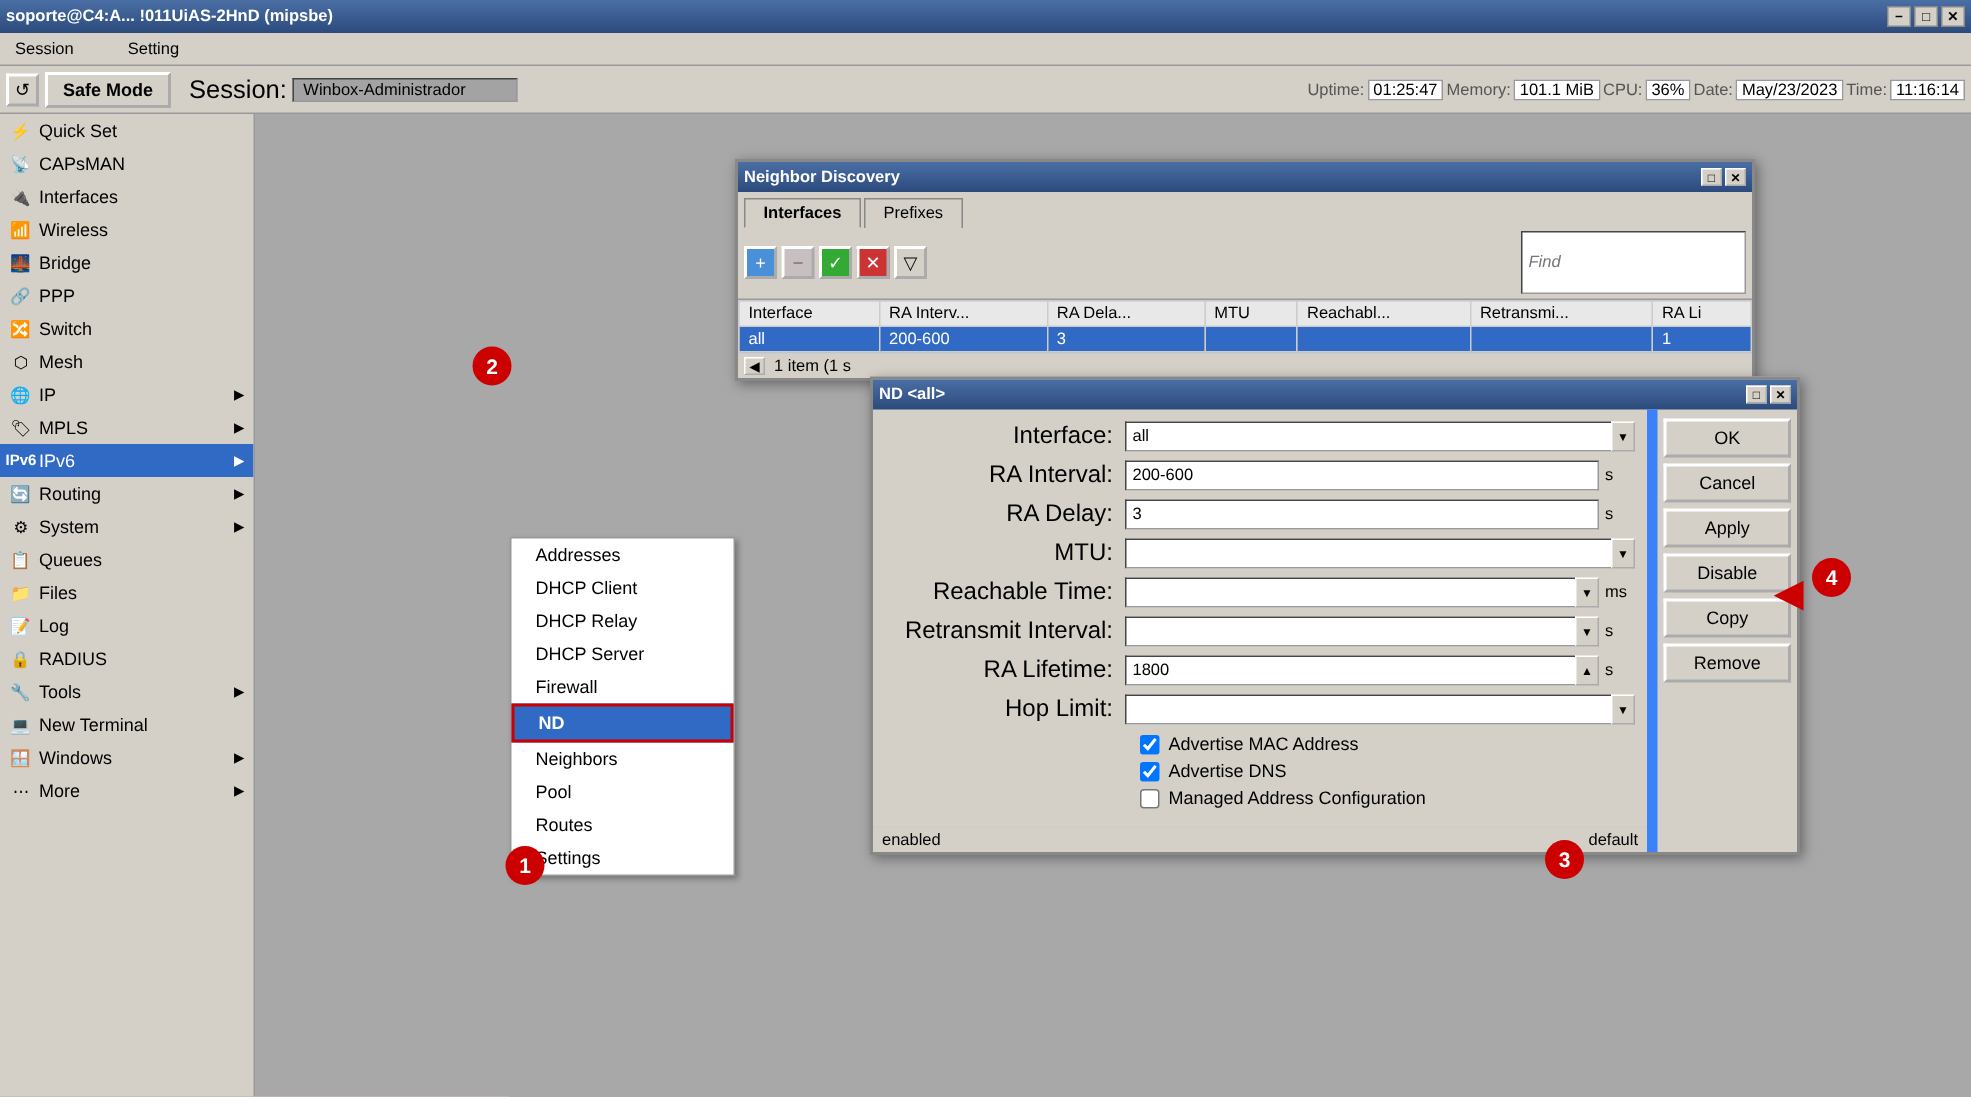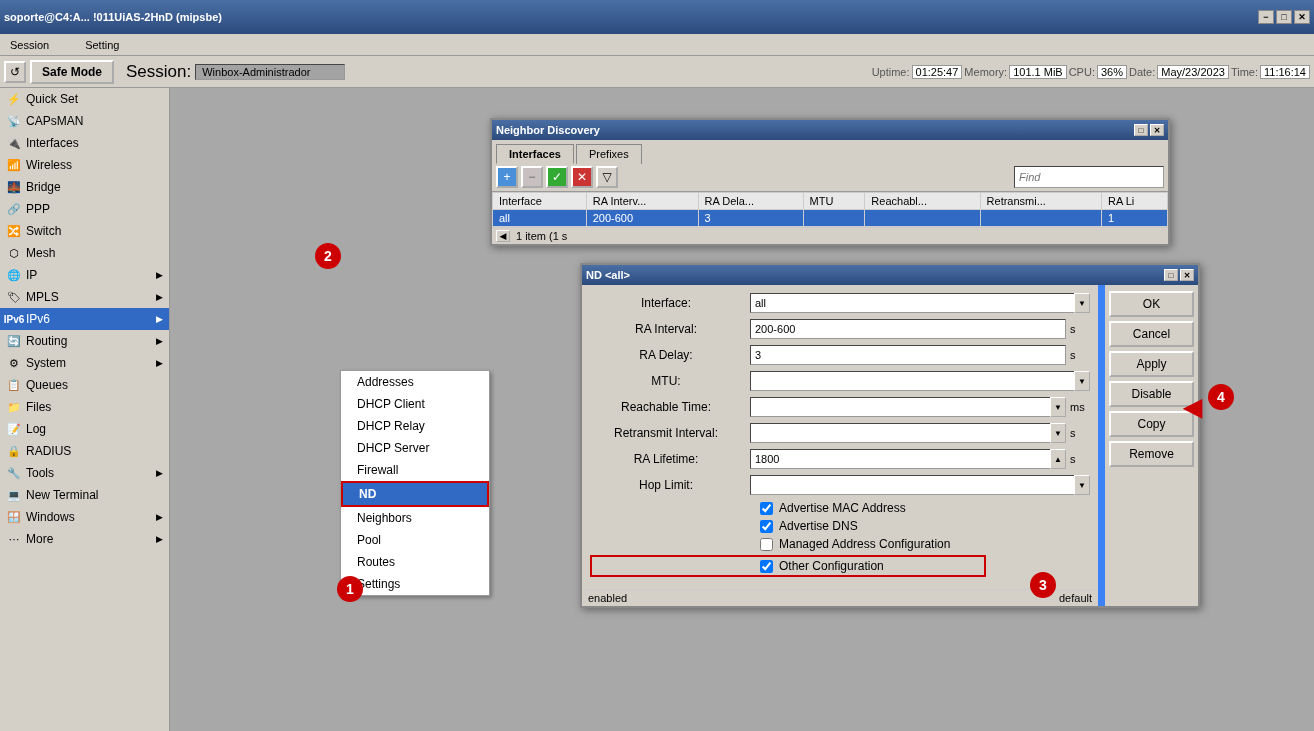--- a/index.html
+++ b/index.html
@@ -8,21 +8,21 @@
       height: 731px;
       font-family: 'Segoe UI', Tahoma, Geneva, Verdana, sans-serif;
       font-size: 12px;
       background: #d4d0c8;
       overflow: hidden;
       position: relative;
     }
 
     
     .title-bar {
-      height: 34px;
+      height: 22px;
       background: linear-gradient(to bottom, #4a6fa5, #2c4a7c);
       display: flex;
       align-items: center;
       justify-content: space-between;
       padding: 0 4px;
       color: white;
       font-size: 11px;
       font-weight: bold;
     }
     .title-bar-buttons {
@@ -267,21 +267,21 @@
     .action-btn.blue { background: #4a90d9; color: white; }
     .action-btn.red-btn { background: #cc3333; color: white; }
     .action-btn.green-btn { background: #33aa33; color: white; }
 
     .find-input {
       margin-left: auto;
       width: 150px;
       height: 20px;
       border: 1px inset #999;
       background: white;
-      padding: 10px 4px;
+      padding: 20px 4px;
       font-size: 11px;
       font-style: italic;
       color: #888;
     }
 
     
     .data-table {
       width: 100%;
       border-collapse: collapse;
       font-size: 11px;
@@ -316,23 +316,23 @@
     .form-area {
       padding: 8px;
     }
     .form-row {
       display: flex;
       align-items: center;
       margin-bottom: 6px;
     }
     .form-label {
       width: 160px;
-      text-align: center;
+      text-align: right;
       padding-right: 8px;
-      font-size: 12px;
+      font-size: 16px;
       flex-shrink: 0;
     }
     .form-input {
       height: 20px;
       border: 1px inset #999;
       background: white;
       padding: 2px 4px;
       font-size: 11px;
       flex: 1;
     }
@@ -732,24 +732,20 @@
             <label for="cb-mac">Advertise MAC Address</label>
           </div>
           <div class="checkbox-row">
             <input type="checkbox" checked="" id="cb-dns" style="">
             <label for="cb-dns">Advertise DNS</label>
           </div>
           <div class="checkbox-row">
             <input type="checkbox" id="cb-managed" style="">
             <label for="cb-managed">Managed Address Configuration</label>
           </div>
-          <div class="checkbox-row highlighted-border" style="border: 2px solid #cc0000; margin-right: 104px;">
-            <input type="checkbox" checked="" id="cb-other" style="">
-            <label for="cb-other">Other Configuration</label>
-          </div>
 
         </div>
 
         <div style="display:flex; justify-content:space-between; border-top: 1px solid #ccc; padding: 2px 6px; font-size: 11px; background: #d4d0c8;">
           <span>enabled</span>
           <span>default</span>
         </div>
 
         <div class="buttons-panel">
           <div class="dialog-btn">OK</div>

